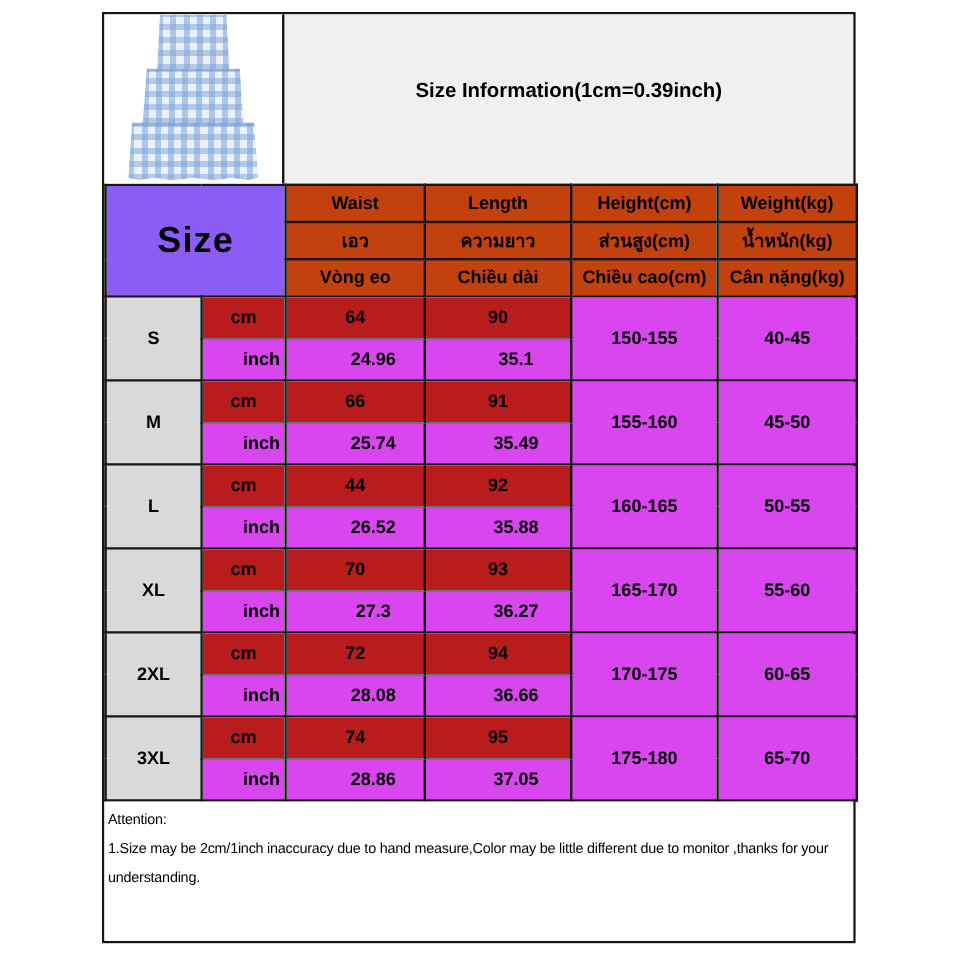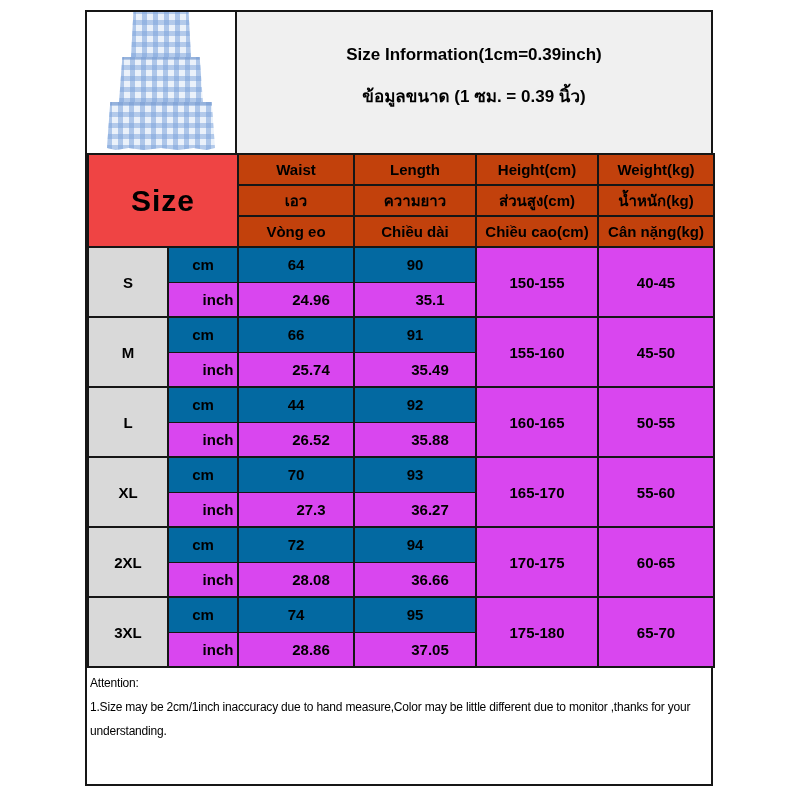--- a/index.html
+++ b/index.html
@@ -53,24 +53,24 @@
 
   
   table.size-table { width: 100%; border-collapse: collapse; table-layout: fixed; flex: 0 0 auto; }
   .size-table td {
     border: 2px solid #161616;
     text-align: center; vertical-align: middle;
     font-weight: bold; font-size: 15px;
     overflow: hidden; white-space: nowrap;
   }
   .hrow td { height: 31px; background: #c2410c; }
-  td.size-big { background: #ef4444; font-size: 30px; letter-spacing: 1px; }
+  td.size-big { background: #8b5cf6; font-size: 30px; letter-spacing: 1px; }
   tr.cm-row td, tr.inch-row td { height: 35px; }
   td.size-cell { background: #d9d9d9; }
-  tr.cm-row td.unit-cell, tr.cm-row td.val-cell { background: #0369a1; }
+  tr.cm-row td.unit-cell, tr.cm-row td.val-cell { background: #b91c1c; }
   tr.inch-row td { background: #d946ef; padding-left: 30px; }
   td.range-cell { background: #d946ef; }
   td.thin-b { border-bottom-width: 1px; }
   tr.inch-row td.thin-t { border-top-width: 1px; }
 
   
   .attention {
     flex: 1 1 auto; background: #fff;
     padding: 3px 4px 0 3px;
     font-size: 12px; font-weight: 400; line-height: 24px;
@@ -90,21 +90,20 @@
           <div class="tier tier-2">
               <div class="seam"></div>
             </div>
           <div class="tier tier-3">
               <div class="seam"></div>
             </div>
         </div>
       </div>
       <div class="title-cell">
         <div class="title-line">Size Information(1cm=0.39inch)</div>
-        <div class="title-line">ข้อมูลขนาด (1 ซม. = 0.39 นิ้ว)</div>
       </div>
     </div>
 
     <table class="size-table">
       <colgroup>
         <col style="width:80px">
           <col style="width:70px">
           <col style="width:116px">
         <col style="width:122px">
           <col style="width:122px">

